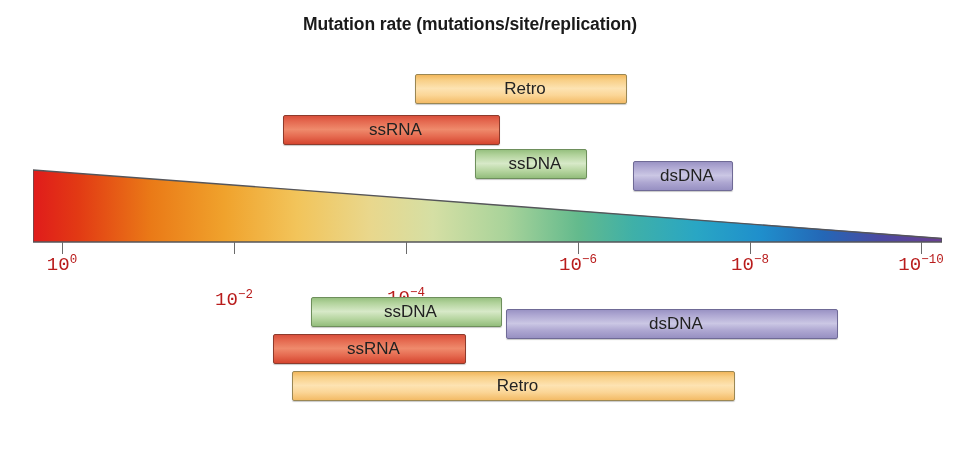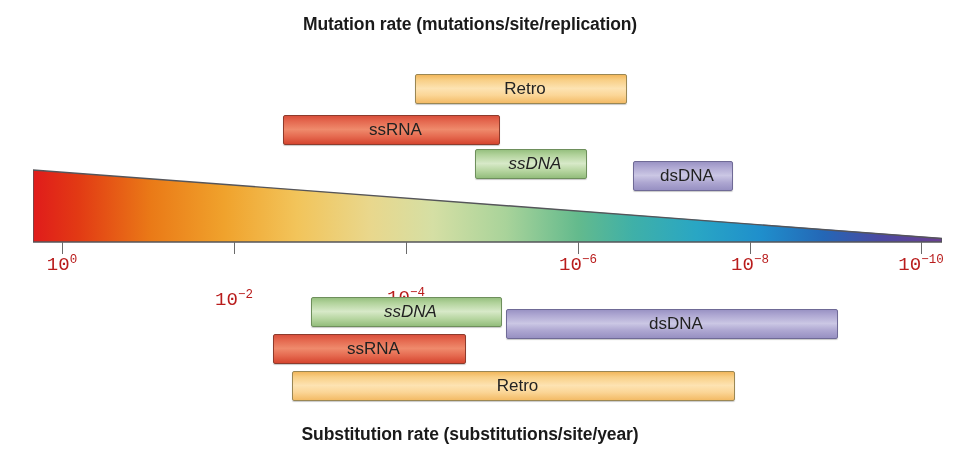--- a/index.html
+++ b/index.html
@@ -56,21 +56,20 @@
   }
   .bar-ssrna {
     background: linear-gradient(to bottom,
        #d94f3c 0%, #e4674e 18%, #ef8a6c 48%, #e5694f 74%, #d5452f 100%);
     border-color: #8d3b2c;
   }
   .bar-ssdna {
     background: linear-gradient(to bottom,
        #97c080 0%, #b2d39c 18%, #d7e9c8 48%, #b7d6a1 74%, #93bd7c 100%);
     border-color: #6e8f5c;
-    font-style: italic;
   }
   .bar-dsdna {
     background: linear-gradient(to bottom,
        #9a93c4 0%, #aea7d2 18%, #cbc7e4 48%, #ada6d1 74%, #9790c2 100%);
     border-color: #6f6a96;
     margin-top: 12px;
   }
 
   
   #wedge-wrap {
@@ -196,15 +195,14 @@
   </div>
 
   <div class="bar bar-ssrna" id="bot-bar-ssrna" style="left:273px; top:334px; width:193px;">
     <span>ssRNA</span>
   </div>
 
   <div class="bar bar-retro" id="bot-bar-retro" style="left:292px; top:371px; width:443px;">
     <span>Retro</span>
   </div>
 
-  <div class="fig-title" id="title-bottom">Substitution rate (substitutions/site/year)</div>
 
 </div>
 
 </body></html>

